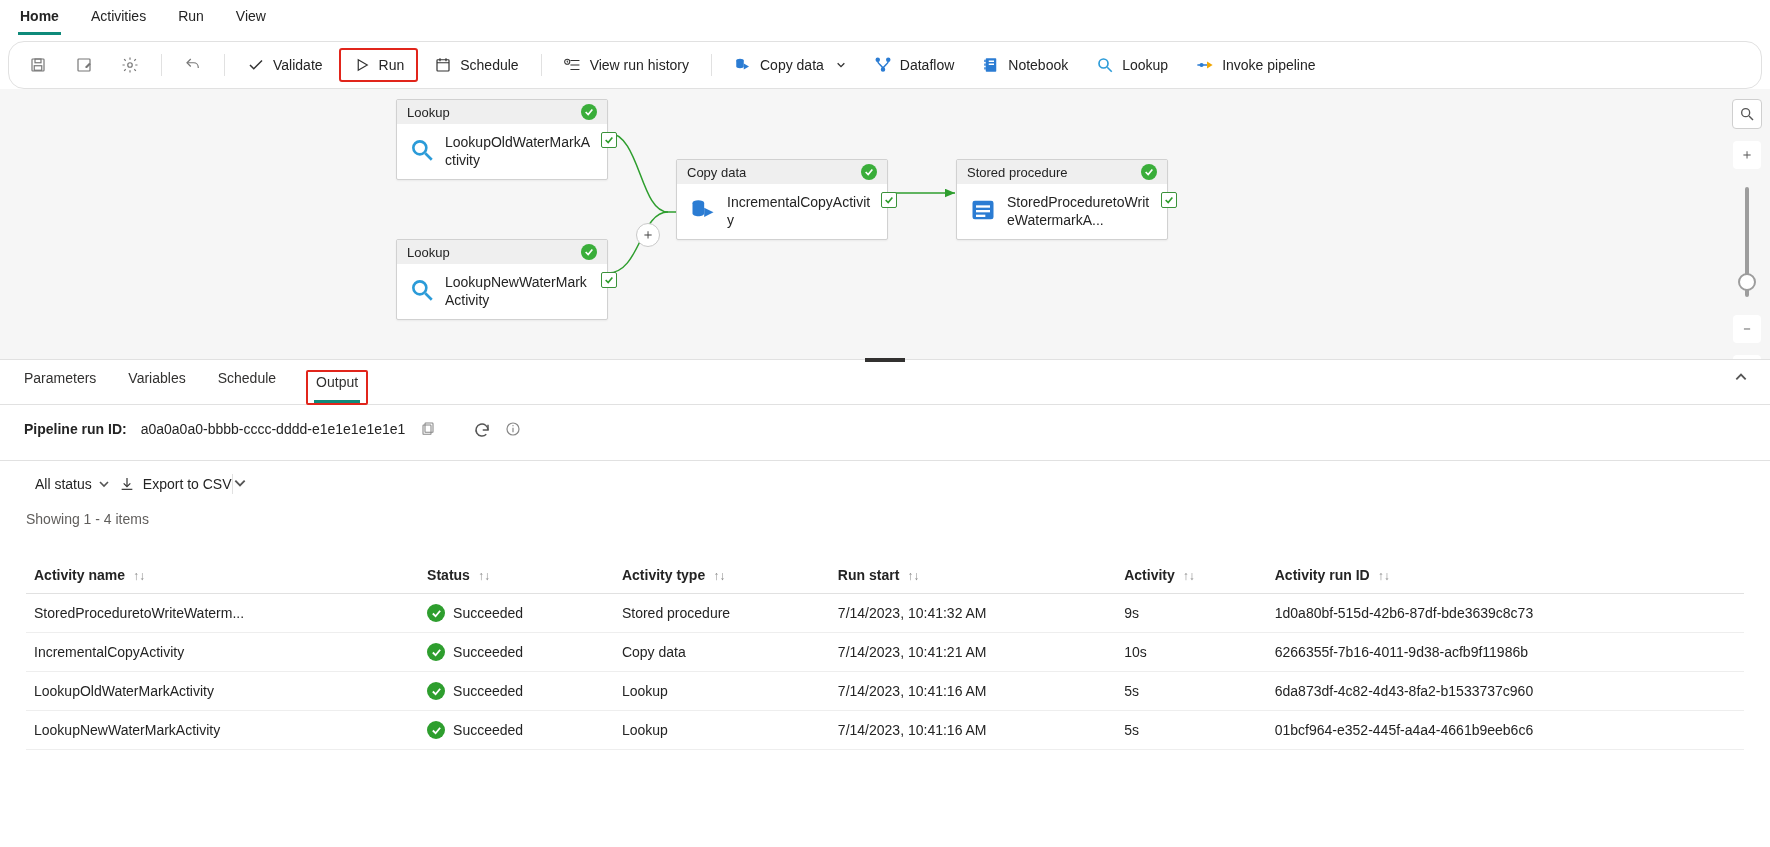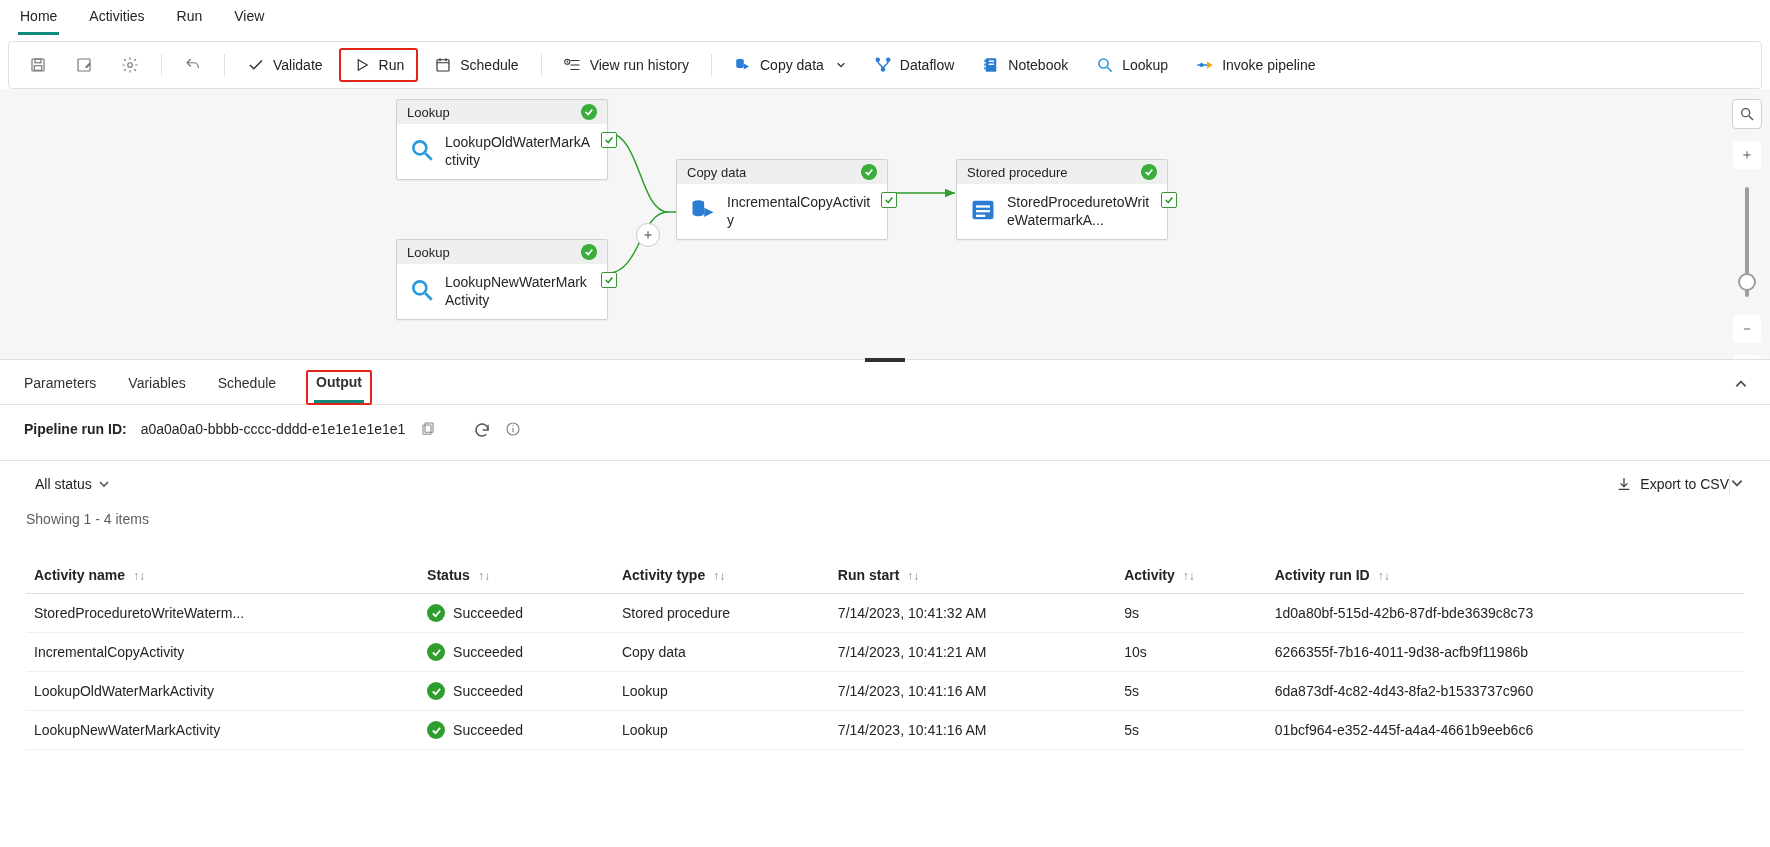--- a/index.html
+++ b/index.html
@@ -10,23 +10,23 @@
   --border:#e1e1e1;
   --bg:#ffffff;
   --canvas:#f6f6f6;
   --red:#e1251b;
   --green:#107c10;
 }
 html,body{margin:0;padding:0;font-family:"Segoe UI",Arial,sans-serif;color:var(--text);background:var(--bg);font-size:14px}
 
 .top-menu{display:flex;gap:28px;padding:8px 18px 0 18px}
 .top-menu .item{padding:0 2px 8px 2px;border-bottom:3px solid transparent;color:var(--text)}
-.top-menu .item.active{font-weight:400;border-bottom-color:var(--teal)}
-
-.toolbar{display:flex;align-items:center;gap:4px;padding:6px 8px;border:1px solid var(--border);border-radius:4px;margin:6px 8px 0 8px;background:#fff}
+.top-menu .item.active{font-weight:700;border-bottom-color:var(--teal)}
+
+.toolbar{display:flex;align-items:center;gap:4px;padding:6px 8px;border:1px solid var(--border);border-radius:16px;margin:6px 8px 0 8px;background:#fff}
 .tb-btn{display:inline-flex;align-items:center;gap:8px;padding:6px 12px;border-radius:4px;color:var(--text);white-space:nowrap}
 .tb-btn .ic{width:18px;height:18px;display:inline-flex;align-items:center;justify-content:center}
 .tb-sep{width:1px;height:22px;background:var(--border);margin:0 6px}
 .highlight-red{border:2px solid var(--red);border-radius:3px}
 
 .canvas-wrap{position:relative;height:270px;background:var(--canvas);border-bottom:1px solid var(--border);overflow:hidden}
 .canvas{position:absolute;inset:0}
 
 .node{position:absolute;width:210px;background:#fff;border:1px solid #d1d1d1;border-radius:2px;box-shadow:0 1px 2px rgba(0,0,0,.05)}
 .node .hdr{display:flex;align-items:center;justify-content:space-between;background:#efefef;padding:4px 10px;font-size:13px}
@@ -38,32 +38,32 @@
 .ok-circle svg{display:block}
 .plus-round{position:absolute;width:22px;height:22px;border-radius:50%;background:#fff;border:1px solid #c9c9c9;display:flex;align-items:center;justify-content:center;color:#444}
 
 .edges{position:absolute;inset:0;pointer-events:none}
 
 .side-tools{position:absolute;right:8px;top:10px;display:flex;flex-direction:column;gap:12px;align-items:center}
 .side-tools .tool{width:28px;height:28px;border:1px solid #cfcfcf;border-radius:4px;background:#fff;display:flex;align-items:center;justify-content:center;color:#555}
 .slider{height:110px;width:4px;background:#9d9d9d;border-radius:2px;margin:6px 0;position:relative}
 .slider .thumb{position:absolute;left:50%;transform:translate(-50%,-50%);width:14px;height:14px;border-radius:50%;background:#fff;border:2px solid #9d9d9d;top:95px}
 
-.panel-tabs{display:flex;align-items:flex-end;gap:28px;padding:10px 22px 0 22px;border-bottom:1px solid var(--border)}
+.panel-tabs{display:flex;align-items:flex-start;gap:28px;padding:10px 22px 0 22px;border-bottom:1px solid var(--border)}
 .panel-tabs .tab{padding:0 2px 10px 2px;border-bottom:3px solid transparent;color:#323130}
-.panel-tabs .tab.active{font-weight:700;border-bottom-color:var(--teal)}
+.panel-tabs .tab.active{font-weight:400;border-bottom-color:var(--teal)}
 .panel-tabs .spacer{flex:1}
 .panel-tabs .chevup{padding-bottom:10px;color:#555}
 .redbox{border:2px solid var(--red);border-radius:2px;padding:2px 6px 0 6px;margin-bottom:-1px}
 
 .runid-row{display:flex;gap:14px;padding:16px 24px 18px 24px;border-bottom:1px solid var(--border)}
 .runid-row .lbl{font-weight:700}
 .micro-ic{color:#767676}
 
-.filter-row{display:flex;align-items:center;padding:10px 26px;justify-content:space-between}
+.filter-row{display:flex;align-items:center;padding:10px 26px;justify-content:flex-start}
 .filter-row .filter{display:inline-flex;align-items:center;gap:6px;border:1px solid transparent;padding:4px 8px;border-radius:4px}
 .filter-row .right{display:flex;align-items:center;}
 .filter-row .expbtn{display:inline-flex;align-items:center;gap:8px;color:var(--text)}
 .count-row{padding:4px 26px 14px 26px;color:var(--muted)}
 
 table.runs{width:calc(100% - 52px);margin:16px 26px;border-collapse:collapse}
 table.runs th{font-weight:600;text-align:left;padding:10px 8px;border-bottom:1px solid var(--border);white-space:nowrap}
 table.runs th .sort{color:#8a8a8a;margin-left:8px;font-size:12px}
 table.runs td{padding:10px 8px;border-bottom:1px solid #eee;white-space:nowrap}
 .stat-succ{display:inline-flex;align-items:center;gap:8px}

